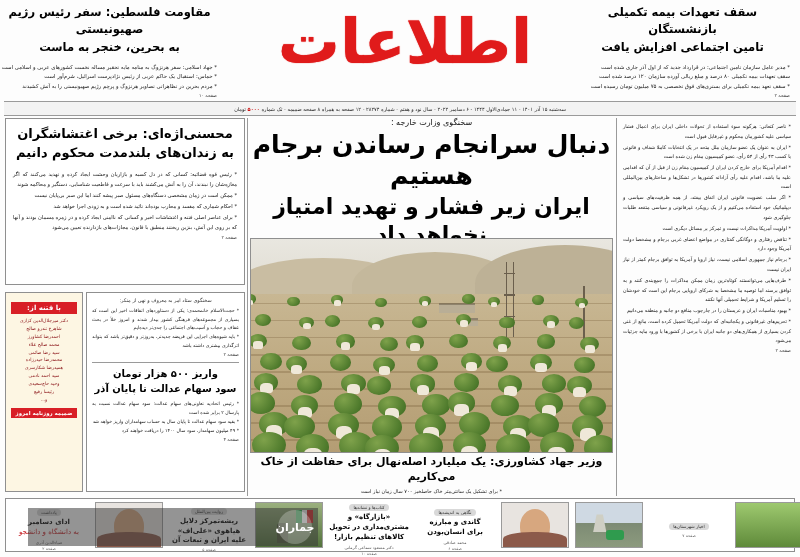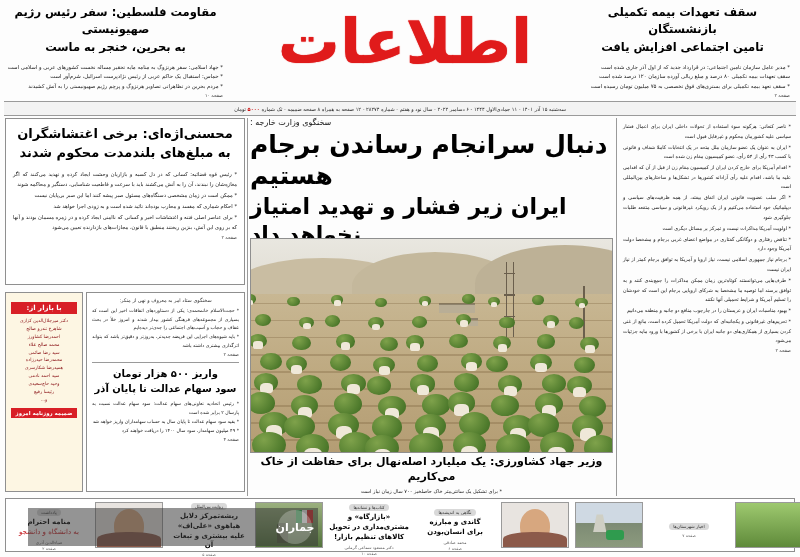--- a/index.html
+++ b/index.html
@@ -13,21 +13,21 @@
 
   
   .masthead{position:absolute;left:0;top:0;width:800px;height:100px;}
   .mast-logo{
     position:absolute;left:320px;top:-4px;width:170px;height:92px;
     display:flex;align-items:center;justify-content:center;
     color:#e01b1b;font-size:62px;font-weight:bold;letter-spacing:-2px;
     line-height:1;direction:rtl;text-shadow:0 0 1px #e01b1b;
   }
   .mast-col{position:absolute;top:4px;width:215px;direction:rtl;text-align:center;}
-  .mast-col.left{left:8px;}
+  .mast-col.left{left:2px;}
   .mast-col.right{left:575px;}
   .mast-head{font-size:11.5px;font-weight:bold;line-height:1.5;color:#000;}
   .mast-bullets{margin-top:7px;font-size:5.4px;line-height:1.75;text-align:justify;color:#1a1a1a;}
   .mast-bullets div{white-space:nowrap;overflow:hidden;text-overflow:clip;}
   .pg-ref{font-size:4.6px;color:#444;text-align:right;margin-top:2px;}
 
   
   .datebar{
     position:absolute;left:4px;top:101px;width:792px;height:13px;
     border-top:1px solid #9a9a9a;border-bottom:1px solid #9a9a9a;
@@ -61,21 +61,21 @@
 
   
   .mid-left{position:absolute;left:86px;top:292px;width:159px;height:200px;
     padding:4px 5px;direction:rtl;box-sizing:border-box;}
   .kicker{font-size:5px;text-align:center;color:#333;margin-bottom:3px;}
   .ml-title{font-size:10px;font-weight:bold;line-height:1.45;text-align:center;color:#000;}
   .ml-body{margin-top:4px;font-size:4.7px;line-height:1.85;text-align:justify;color:#161616;}
   .hr-thin{border:0;border-top:1px solid #9a9a9a;margin:5px 0 4px;}
 
   
-  .lead{position:absolute;left:250px;top:118px;width:363px;direction:rtl;text-align:left;}
+  .lead{position:absolute;left:250px;top:118px;width:363px;direction:rtl;text-align:center;}
   .lead-kicker{font-size:8px;color:#111;margin-bottom:3px;}
   .lead-h1{font-size:25px;font-weight:bold;line-height:1.22;color:#000;letter-spacing:-.5px;}
   .lead-h2{font-size:22px;font-weight:bold;line-height:1.25;color:#000;margin-top:2px;letter-spacing:-.5px;}
 
   
   .photo-wrap{position:absolute;left:250px;top:238px;width:363px;height:215px;
     border:1px solid #8f8f8f;box-sizing:border-box;overflow:hidden;background:#cfc3a6;}
   .photo-sky{position:absolute;left:0;top:0;width:100%;height:34%;
     background:linear-gradient(#e9e7e0,#dcd8cc);}
   .hill{position:absolute;border-radius:50% 50% 0 0;}
@@ -175,33 +175,33 @@
     </div>
   </div>
 
   <div class="datebar">
     <span><span>سه‌شنبه ۱۵ آذر ۱۴۰۱ - ۱۱ جمادی‌الاول ۱۴۴۴ - ۶ دسامبر ۲۰۲۲ - سال نود و هفتم - شماره ۲۸۲۷۴ - ۱۲ صفحه به همراه ۸ صفحه ضمیمه - تک شماره </span><b>۵۰۰۰</b><span> تومان</span></span>
   </div>
 
   <div class="box left-top">
     <div class="lt-title">
       <div>محسنی‌اژه‌ای: برخی اغتشاشگران</div>
-      <div>به مبلغ‌های بلندمدت محکوم شدند</div>
+      <div>به زندان‌های بلندمدت محکوم دانیم</div>
     </div>
     <div class="lt-body">
       <div>* رئیس قوه قضائیه: کسانی که در دل کسبه و بازاریان وحشت ایجاد کرده و تهدید می‌کنند که اگر مغازه‌شان را نبندند، آن را به آتش می‌کشند باید با سرعت و قاطعیت شناسایی، دستگیر و محاکمه شوند</div>
       <div>* ممکن است در زمان مشخصی دستگاه‌های مسئول صبر پیشه کنند اما این صبر بی‌پایان نیست</div>
       <div>* احکام شماری که مفسد و محارب بوده‌اند تائید شده است و به زودی اجرا خواهد شد</div>
       <div>* برای عناصر اصلی فتنه و اغتشاشات اخیر و کسانی که ناامنی ایجاد کرده و در زمره مسببان بودند و آنها که بر روی این آتش، بنزین ریختند منطبق با قانون، مجازات‌های بازدارنده تعیین می‌شود</div>
     </div>
     <div class="pg-ref">صفحه ۲</div>
   </div>
 
   <div class="ad-box">
-    <div class="ad-ribbon">با بازار از:</div>
+    <div class="ad-ribbon">با فتنه از:</div>
     <div class="ad-list">
       <div>دکتر میرجلال‌الدین کزازی</div>
       <div>شاهرخ تندرو صالح</div>
       <div>احمدرضا کشاورز</div>
       <div>محمد صالح علاء</div>
       <div>سید رضا صائمی</div>
       <div>محمدرضا حیدرزاده</div>
       <div>همیدرضا شکارسری</div>
       <div>سید احمد نادمی</div>
       <div>وحید حاج‌سعیدی</div>
@@ -398,38 +398,38 @@
     <div class="pg-ref">صفحه ۲</div>
   </div>
 
   <div class="vrule" style="left:616px;top:118px;height:378px;"></div>
   <div class="vrule" style="left:247px;top:118px;height:378px;"></div>
 
   <div class="strip" id="bottom-strip">
       <div class="cell txt">
         <div><span class="cell-tag">یادداشت</span></div>
         <div class="cell-title">
-          <div>منامه احترام</div>
+          <div>ادای دسامبر</div>
           <div class="cell-red">به دانشگاه و دانشجو</div>
         </div>
         <div class="cell-by">ضیاء‌الدین آذری</div>
         <div class="cell-pg">صفحه ۲</div>
       </div>
       <div class="cell pic">
         <div class="thumb bg-portrait">
           <div class="head"></div>
           <div class="shoulder"></div>
         </div>
       </div>
       <div class="cell txt">
         <div><span class="cell-tag">روایت بین‌الملل</span></div>
         <div class="cell-title">
           <div>ریشه‌تمرکز دلایل</div>
           <div>هیاهوی «علی‌اف»</div>
-          <div>علیه بیشتری و تبعات آن</div>
+          <div>علیه ایران و تبعات آن</div>
         </div>
         <div class="cell-pg">صفحه ۵</div>
       </div>
       <div class="cell pic">
         <div class="thumb t-mountain">
           <div class="flag"></div>
           <div class="soldier"></div>
         </div>
       </div>
       <div class="cell txt">

